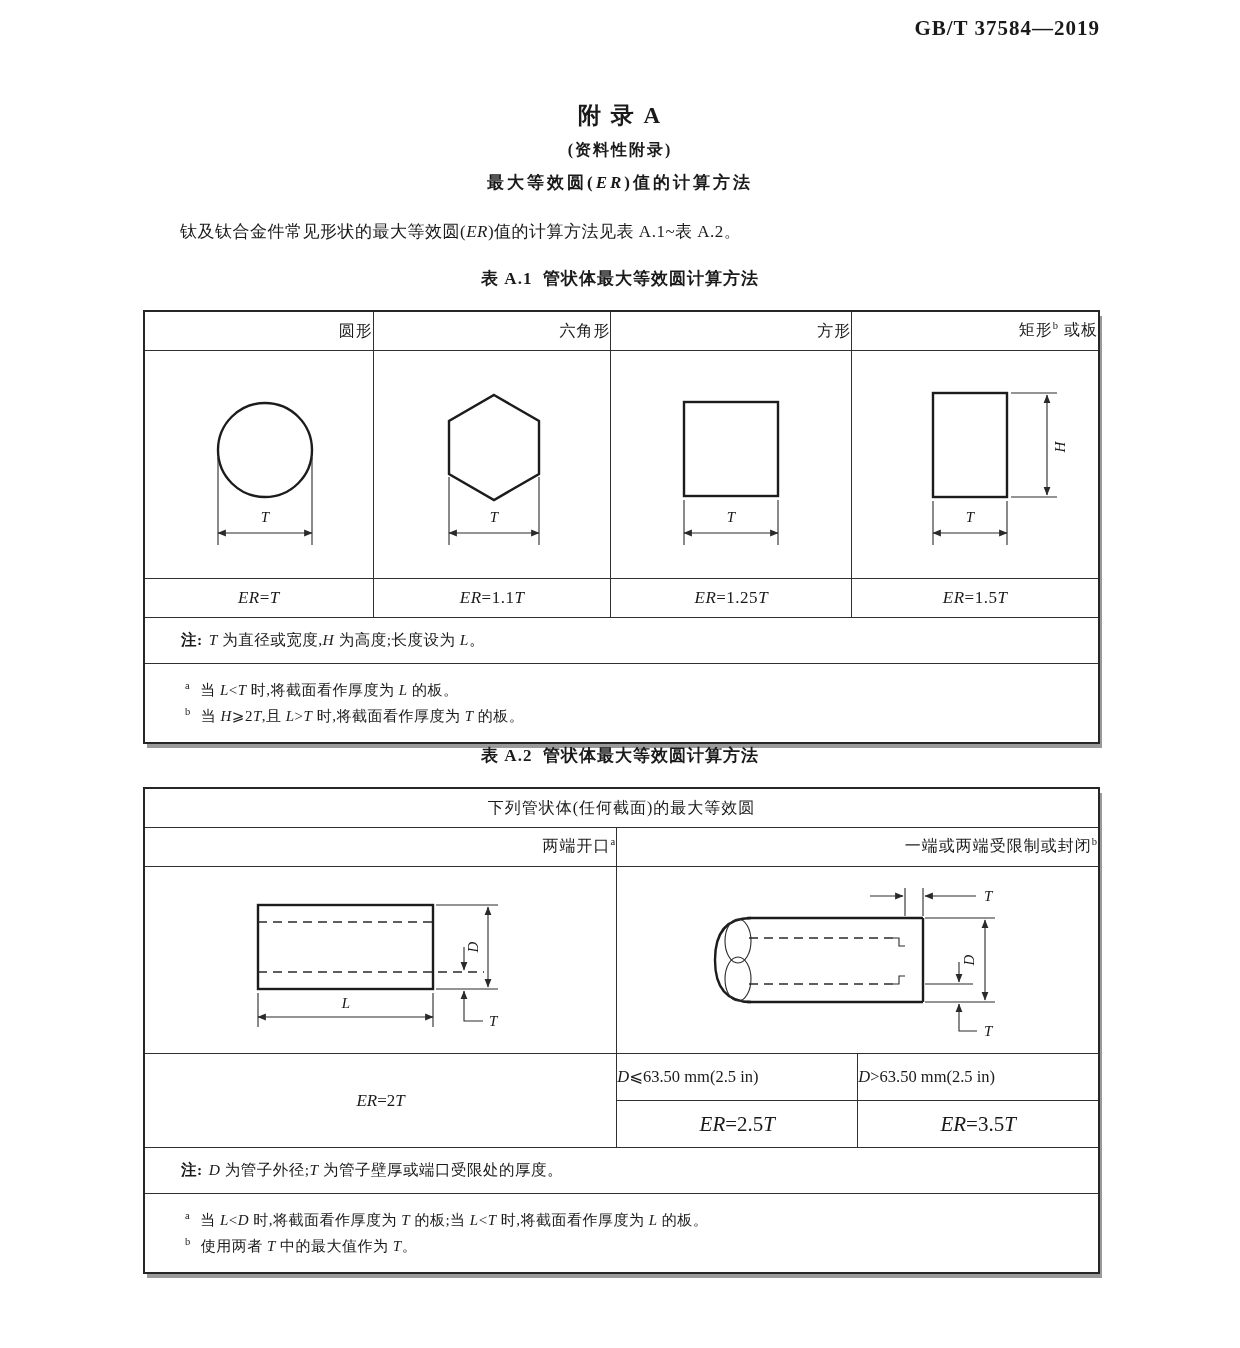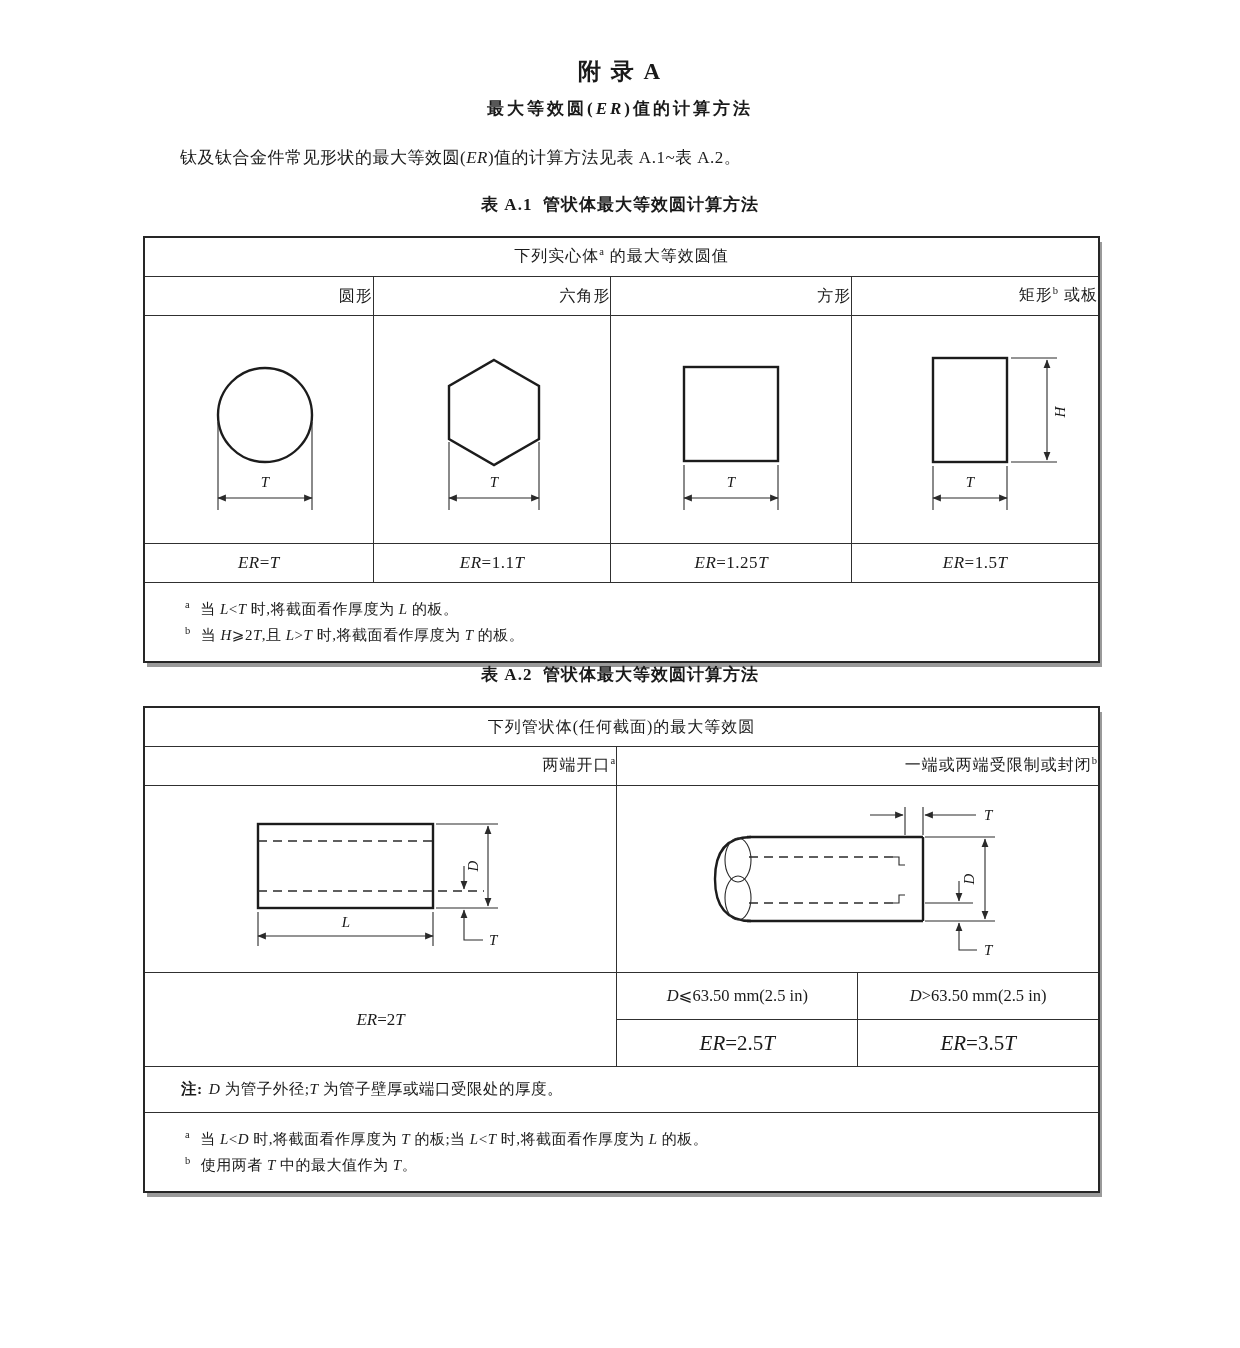--- a/index.html
+++ b/index.html
@@ -23,21 +23,21 @@
     border-collapse:collapse;margin:20px 0 0 143px;width:957px;table-layout:fixed;
     border:2.2px solid #262626;
     box-shadow:3px 5px 0 -1px #9a9a9a;
   }
   table.gbt td{border:1.2px solid #303030;padding:0;vertical-align:middle;}
   .th-main{height:38px;text-align:center;font-size:16px;letter-spacing:1px;}
   .th-col{height:38px;text-align:right;font-size:16px;letter-spacing:1px;}
   .diag1{height:227px;text-align:center;}
   .diag2{height:186px;text-align:center;}
   .formula{height:38px;text-align:center;font-size:17px;letter-spacing:0.5px;}
-  .cond{height:46px;text-align:center;font-size:16.5px;}
+  .cond{height:46px;font-size:16.5px;}
   .formula2{height:46px;text-align:center;font-size:21px;}
   .big-formula{text-align:center;font-size:17px;}
   .note-cell{height:45px;font-size:15.5px;padding-left:36px !important;letter-spacing:0.5px;}
   .note-cell b{margin-right:6px;}
   .fn-cell{padding:10px 10px 10px 40px !important;font-size:15px;letter-spacing:0.5px;}
   .fn-line{margin:6px 0;}
   .fn-line sup{font-size:10.5px;margin-right:10px;}
   sup.mk{font-size:10.5px;}
   i{font-style:italic;}
   svg{display:block;margin:0 auto;}
@@ -54,41 +54,38 @@
 <div class="page">
 
   <svg width="0" height="0" style="position:absolute">
     <defs>
       <marker id="ar" viewBox="0 0 10 10" refX="9.3" refY="5" markerWidth="11" markerHeight="8.5" orient="auto-start-reverse" markerUnits="userSpaceOnUse">
         <path d="M0 1 L10 5 L0 9 z" fill="#2a2a2a"></path>
       </marker>
     </defs>
   </svg>
 
+  <div class="std-no">GB/T 37584—2019</div>
 
   <div class="t1">附 录 A</div>
+  <div class="t2">(资料性附录)</div>
   <div class="t3 vi">最大等效圆(<i>ER</i>)值的计算方法</div>
 
   <p class="intro vi">钛及钛合金件常见形状的最大等效圆(<i>ER</i>)值的计算方法见表 A.1~表 A.2。</p>
 
   <div class="caption cap1 vi">表 A.1  管状体最大等效圆计算方法</div>
 
   <table class="gbt">
     <colgroup>
         <col style="width:24%">
         <col style="width:24.9%">
         <col style="width:25.2%">
         <col style="width:25.9%">
       </colgroup>
     <tbody>
-        <tr>
-      <td class="th-main" colspan="4">
-        <span>下列实心体</span><sup class="mk">a</sup><span> 的最大等效圆值</span>
-      </td>
-    </tr>
     <tr>
       <td class="th-col"><span>圆形</span></td>
       <td class="th-col"><span>六角形</span></td>
       <td class="th-col"><span>方形</span></td>
       <td class="th-col"><span>矩形</span><sup class="mk">b</sup><span> 或板</span></td>
     </tr>
     <tr>
       <td class="diag1">
         <svg width="240" height="200" viewBox="0 0 240 200">
           <circle class="shape" cx="120" cy="85" r="47"></circle>
@@ -128,20 +125,25 @@
           <line class="dim" x1="192" y1="30" x2="192" y2="130"></line>
           <text class="dlab" transform="rotate(-90 206 82)" x="206" y="86" text-anchor="middle">H</text>
         </svg>
       </td>
     </tr>
     <tr>
       <td class="formula vi"><i>ER</i>=<i>T</i></td>
       <td class="formula vi"><i>ER</i>=1.1<i>T</i></td>
       <td class="formula vi"><i>ER</i>=1.25<i>T</i></td>
       <td class="formula vi"><i>ER</i>=1.5<i>T</i></td>
+    </tr>
+    <tr>
+      <td class="note-cell" colspan="4">
+        <b>注:</b><span class="vi"><i>T</i> 为直径或宽度,<i>H</i> 为高度;长度设为 <i>L</i>。</span>
+      </td>
     </tr>
     <tr>
       <td class="fn-cell" colspan="4">
         <div class="fn-line"><sup>a</sup><span class="vi">当 <i>L</i>&lt;<i>T</i> 时,将截面看作厚度为 <i>L</i> 的板。</span></div>
         <div class="fn-line"><sup>b</sup><span class="vi">当 <i>H</i>⩾2<i>T</i>,且 <i>L</i>&gt;<i>T</i> 时,将截面看作厚度为 <i>T</i> 的板。</span></div>
       </td>
     </tr>
   </tbody>
     </table>
 

